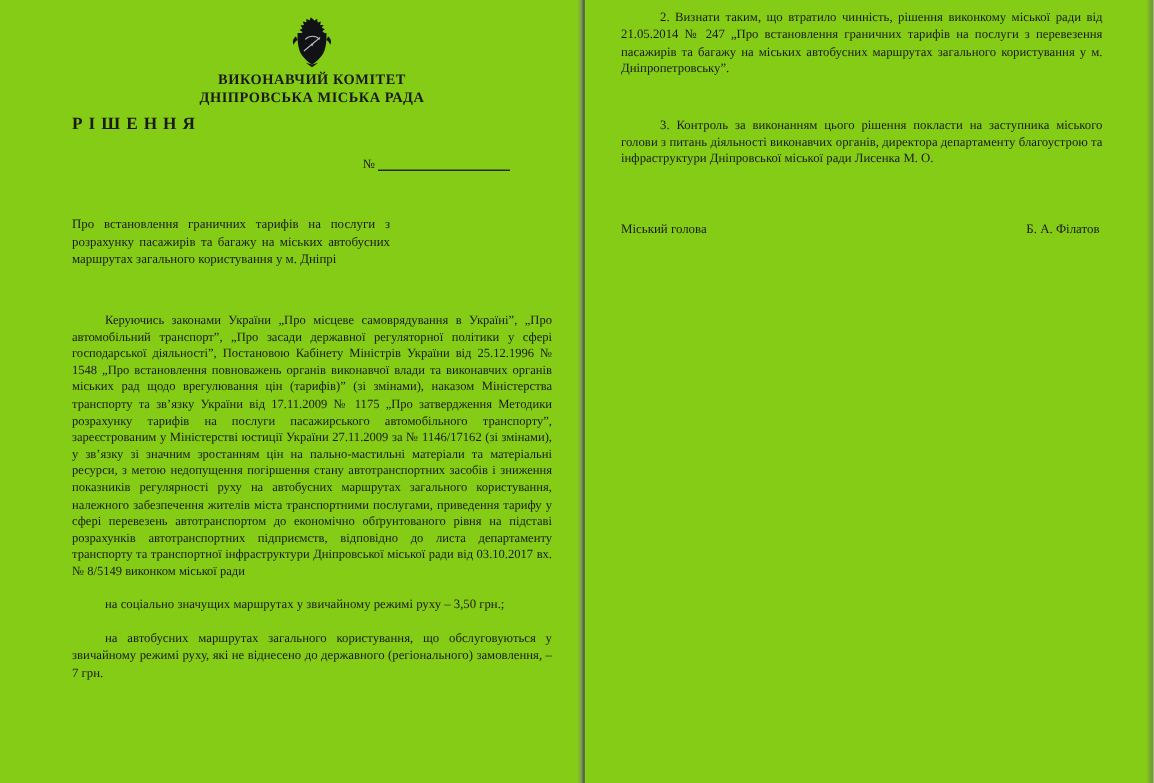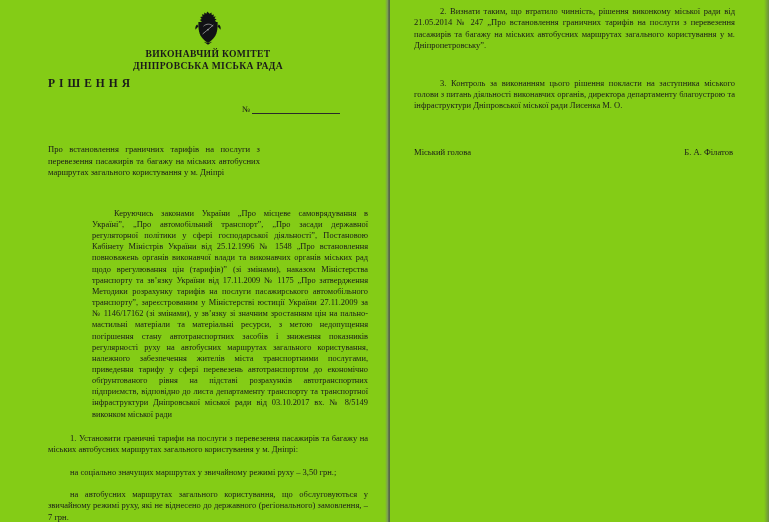--- a/index.html
+++ b/index.html
@@ -109,21 +109,20 @@
     hyphens: manual;
   }
   
   .body-para {
     margin-top: 29px;
     font-size: 8.4px;
     line-height: 11.15px;
     text-align: justify;
     text-justify: inter-word;
     text-indent: 22px;
-    margin-left: 44px;
   }
   .resolved {
     margin-top: 25px;
     text-align: center;
     font-size: 8.6px;
     letter-spacing: 2.6px;
     font-weight: 500;
   }
   .item {
     margin-top: 13px;
@@ -195,26 +194,25 @@
     <div class="org-line">ВИКОНАВЧИЙ КОМІТЕТ</div>
     <div class="org-line">ДНІПРОВСЬКА МІСЬКА РАДА</div>
 
     <div class="doc-kind">РІШЕННЯ</div>
 
     <div class="number-row">
       <span class="number-sym">№</span>
       <span class="number-rule"></span>
     </div>
 
-    <div class="title-block">Про встановлення граничних тарифів на послуги з перевезення пасажирів та багажу на міських автобусних маршрутах загального користування у м. Дніпрі</div>
+    <div class="title-block">Про встановлення граничних тарифів на послуги з розрахунку пасажирів та багажу на міських автобусних маршрутах загального користування у м. Дніпрі</div>
 
     <div class="body-para">Керуючись законами України „Про місцеве самоврядування в Україні”, „Про автомобільний транспорт”, „Про засади державної регуляторної політики у сфері господарської діяльності”, Постановою Кабінету Міністрів України від 25.12.1996 № 1548 „Про встановлення повноважень органів виконавчої влади та виконавчих органів міських рад щодо врегулювання цін (тарифів)” (зі змінами), наказом Міністерства транспорту та зв’язку України від 17.11.2009 № 1175 „Про затвердження Методики розрахунку тарифів на послуги пасажирського автомобільного транспорту”, зареєстрованим у Міністерстві юстиції України 27.11.2009 за № 1146/17162 (зі змінами), у зв’язку зі значним зростанням цін на пально-мастильні матеріали та матеріальні ресурси, з метою недопущення погіршення стану автотранспортних засобів і зниження показників регулярності руху на автобусних маршрутах загального користування, належного забезпечення жителів міста транспортними послугами, приведення тарифу у сфері перевезень автотранспортом до економічно обґрунтованого рівня на підставі розрахунків автотранспортних підприємств, відповідно до листа департаменту транспорту та транспортної інфраструктури Дніпровської міської ради від 03.10.2017 вх. № 8/5149 виконком міської ради</div>
 
 
-    <div class="item">1. Установити граничні тарифи на послуги з перевезення пасажирів та багажу на міських автобусних маршрутах загального користування у м. Дніпрі:</div>
 
     <div class="sub-item">на соціально значущих маршрутах у звичайному режимі руху – 3,50 грн.;</div>
 
     <div class="sub-item">на автобусних маршрутах загального користування, що обслуговуються у звичайному режимі руху, які не віднесено до державного (регіонального) замовлення, – 7 грн.</div>
   </div>
 
   <div class="spine"></div>
 
   <div class="page page-right">
     <div class="r-item">2. Визнати таким, що втратило чинність, рішення виконкому міської ради від 21.05.2014 № 247 „Про встановлення граничних тарифів на послуги з перевезення пасажирів та багажу на міських автобусних маршрутах загального користування у м. Дніпропетровську”.</div>

